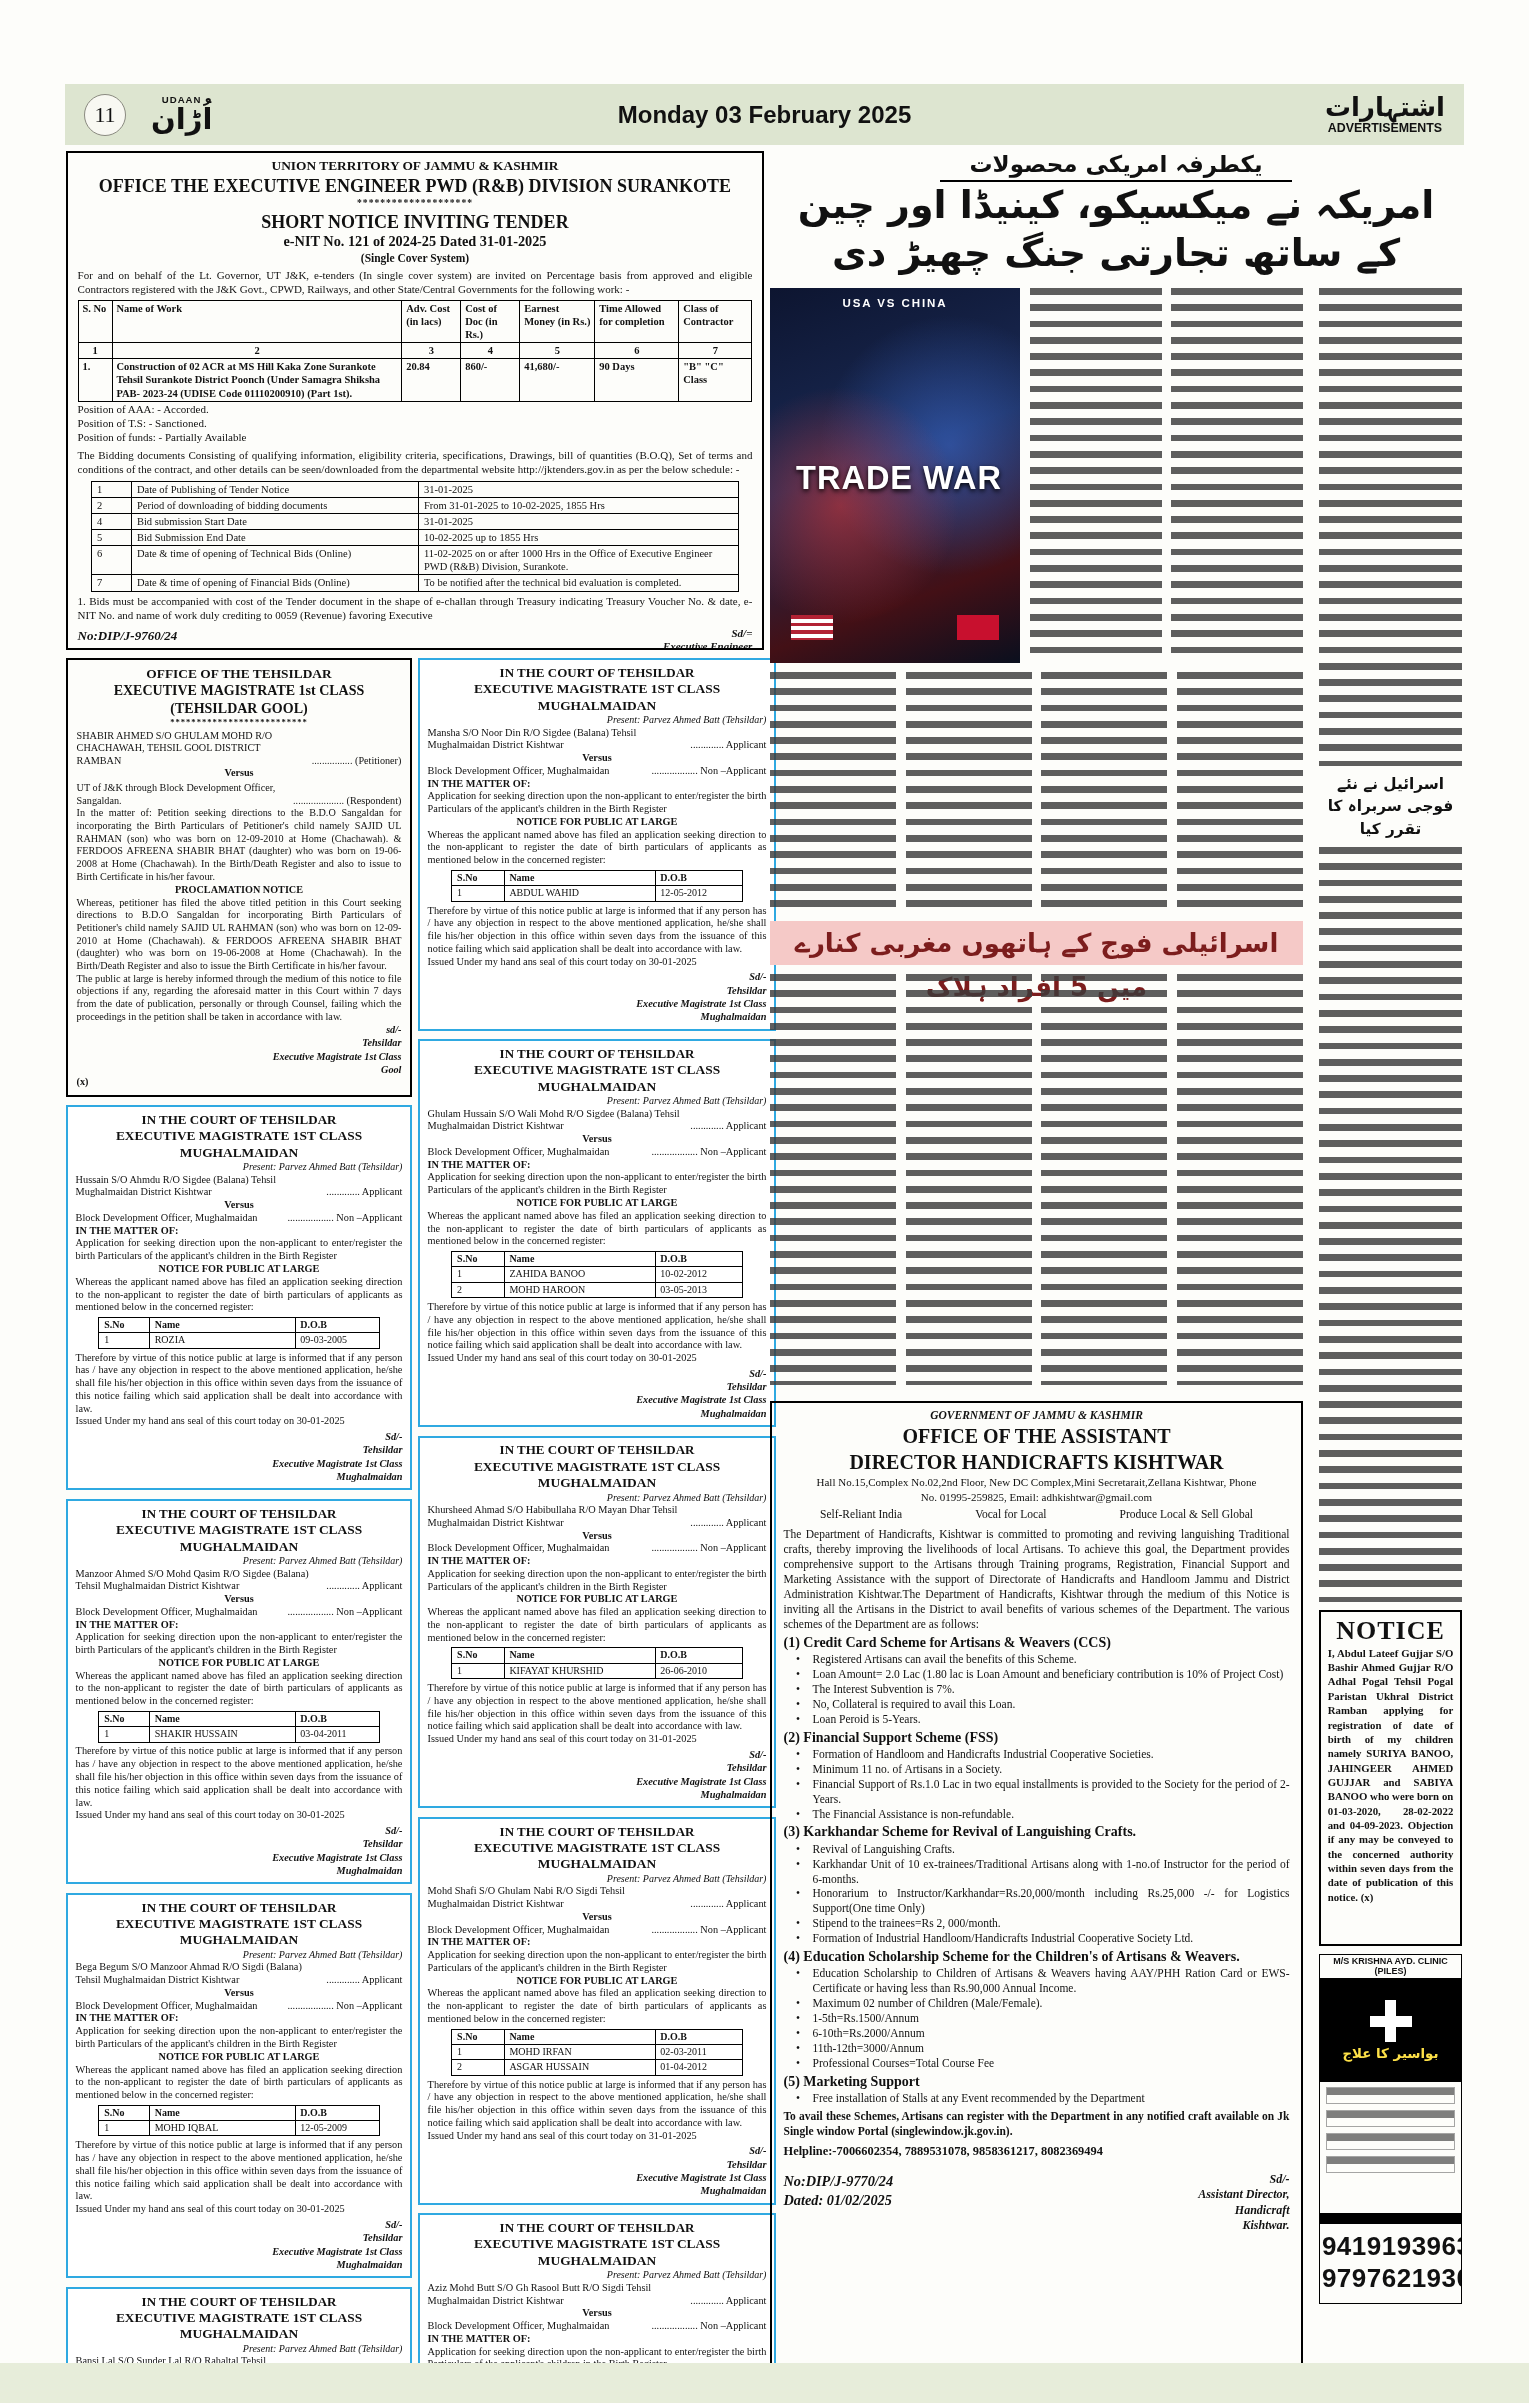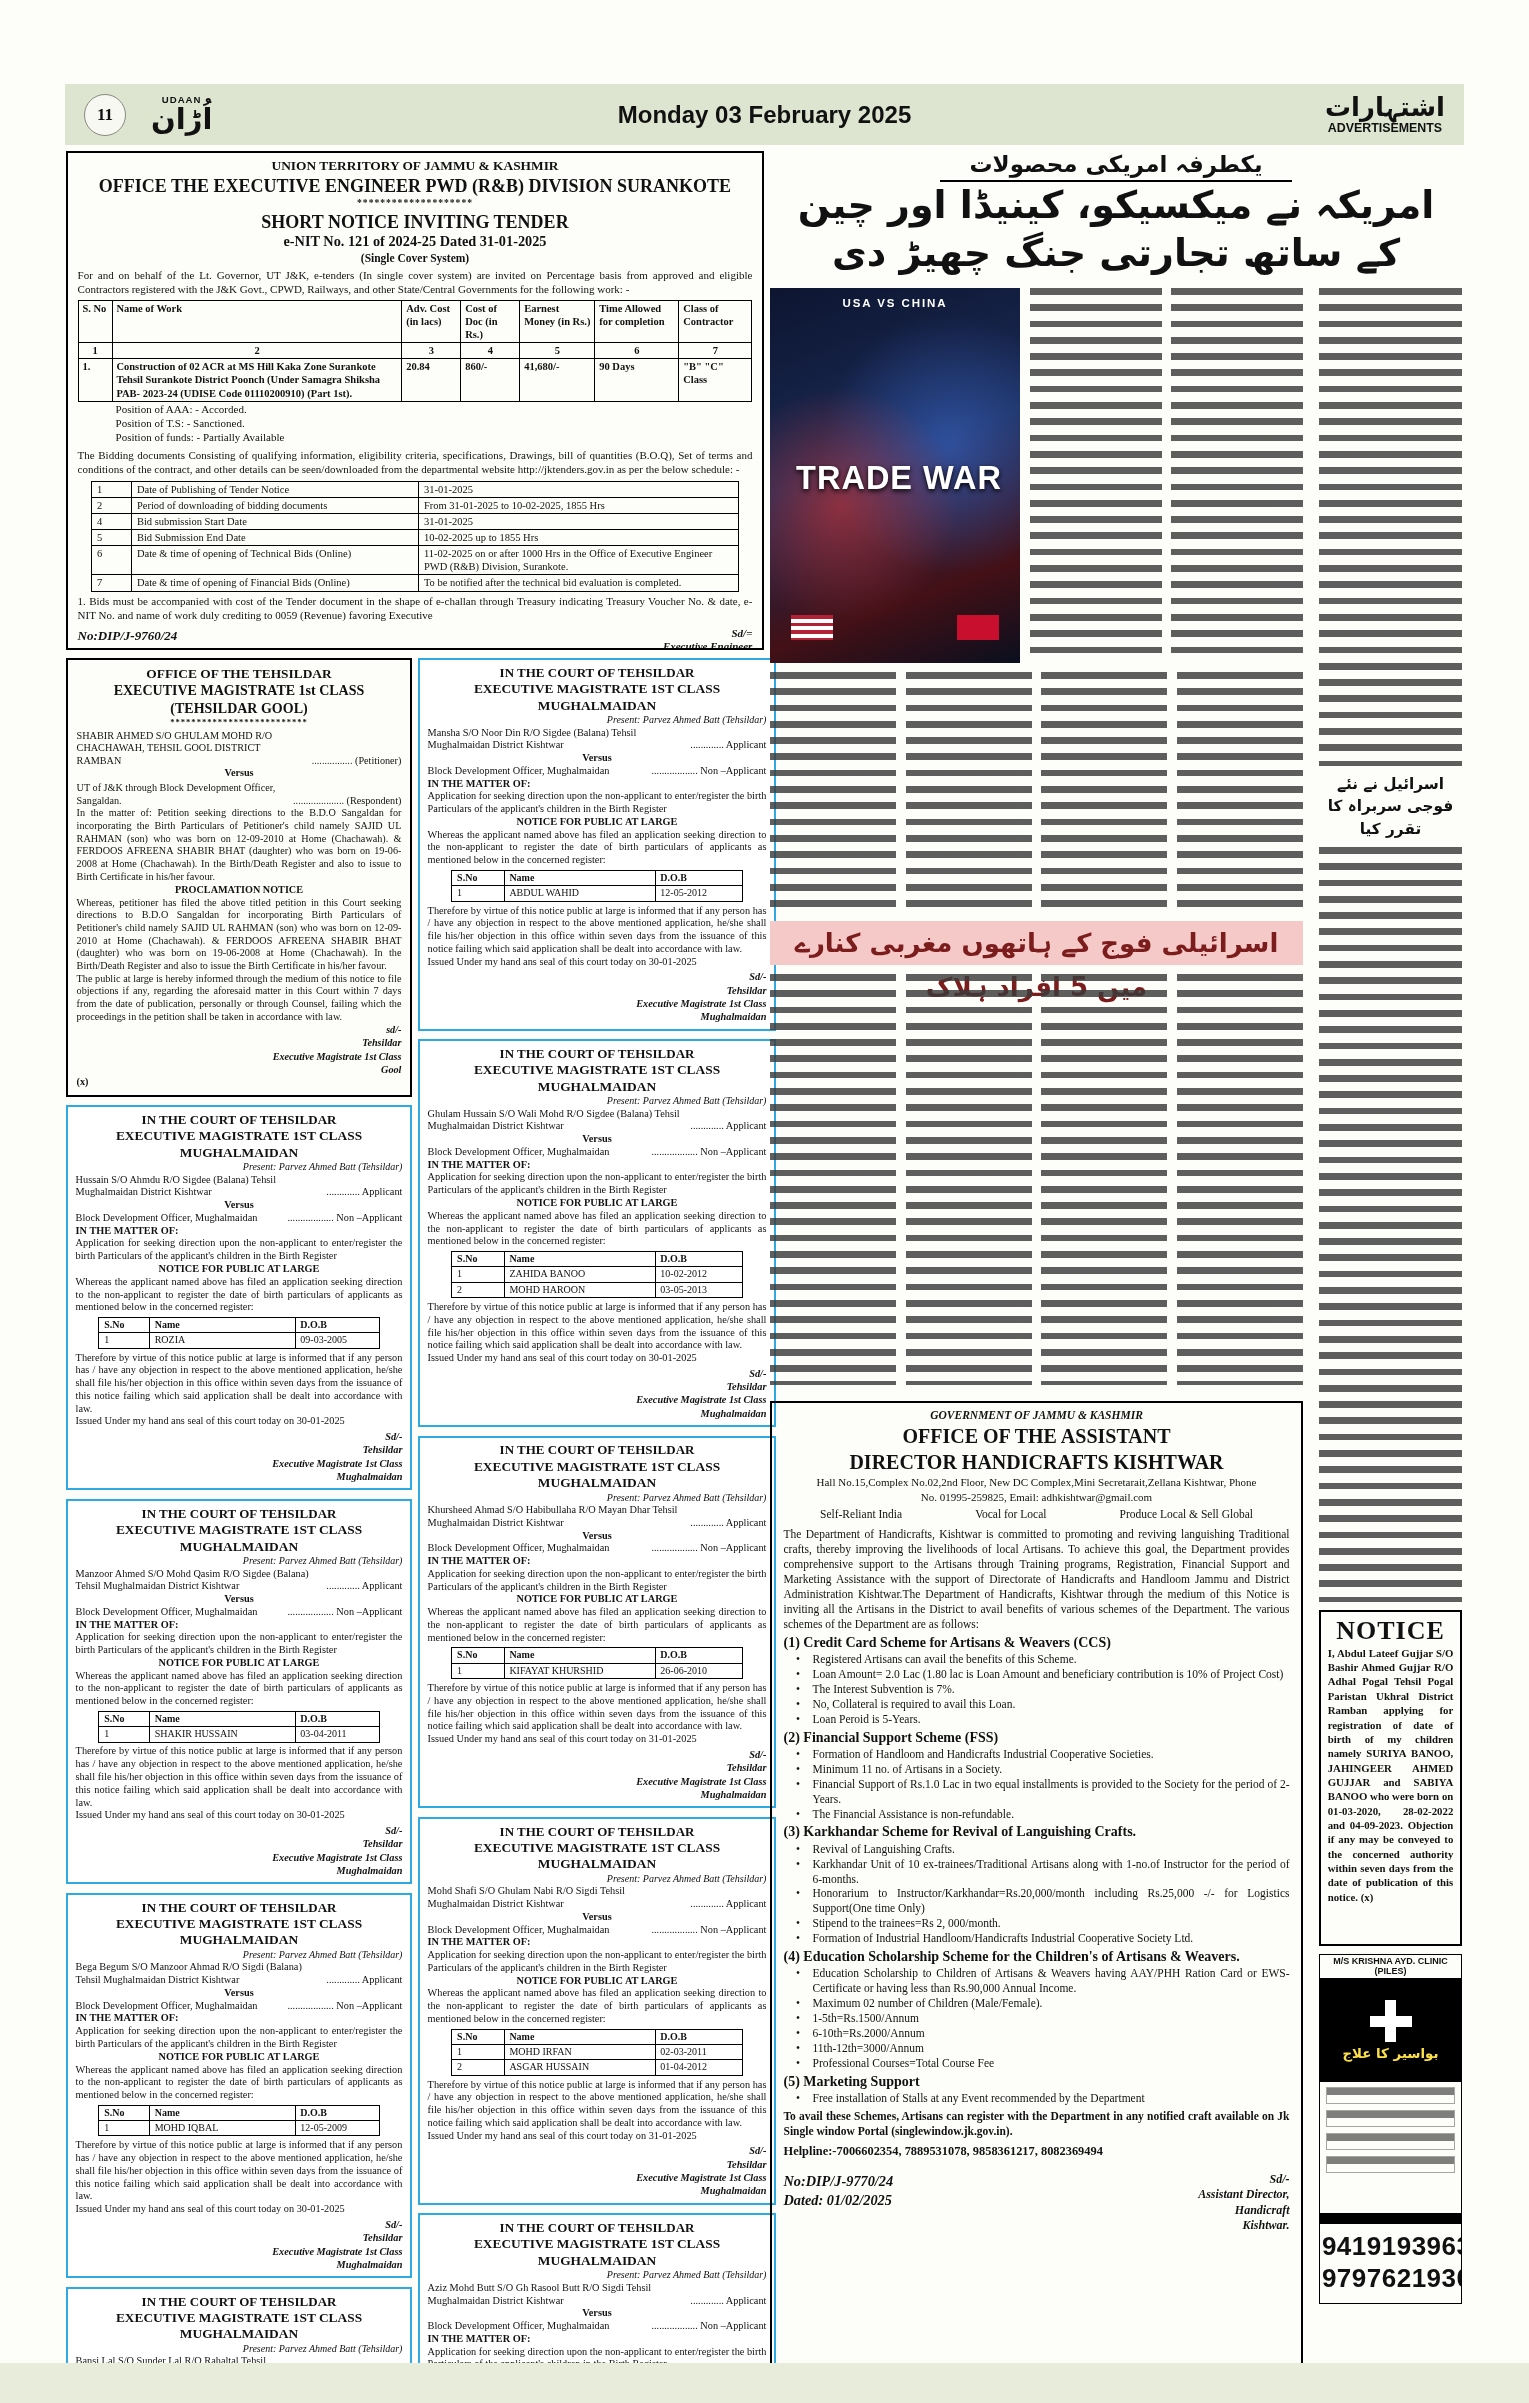--- a/index.html
+++ b/index.html
@@ -4,41 +4,41 @@
 <style>
   html,body{margin:0;padding:0;background:#ffffff;}
   .page{position:relative;width:1529px;height:2403px;background:#fdfdfa;overflow:hidden;
         font-family:"Liberation Serif",serif;color:#111;}
   .ur{font-family:"DejaVu Sans",sans-serif;direction:rtl;}
 
   
   .band{position:absolute;left:65px;top:84px;width:1399px;height:61px;background:#dde5d0;
         display:flex;align-items:center;padding:0 19px;box-sizing:border-box;}
   .pagenum{width:40px;height:40px;border-radius:50%;border:1px solid #8a8a80;background:#f8f8f2;
-        display:flex;align-items:center;justify-content:center;font-weight:bold;font-size:17px;}
+        display:flex;align-items:center;justify-content:center;font-weight:normal;font-size:22px;}
   .masthead{margin-left:25px;display:flex;flex-direction:column;align-items:center;line-height:1;}
   .masthead .en{font-size:9.6px;font-weight:bold;letter-spacing:1px;font-family:"Liberation Sans",sans-serif;}
   .masthead .urx{font-size:29px;font-weight:bold;}
   .band-date{position:absolute;left:50%;transform:translateX(-50%);font-size:24px;font-weight:bold;
         font-family:"Liberation Sans",sans-serif;}
   .band-right{margin-left:auto;text-align:center;line-height:1.05;}
   .band-right .urx{font-size:26px;font-weight:bold;}
   .band-right .en{font-size:12.4px;font-weight:bold;font-family:"Liberation Sans",sans-serif;}
 
   
   .tender{position:absolute;left:66px;top:151px;width:698px;height:499px;border:2.9px solid #000;
         box-sizing:border-box;padding:4.8px 9.6px;font-size:11px;line-height:1.25;overflow:hidden;}
   .t-c{text-align:center;font-weight:bold;}
   .t1{font-size:13.4px;} .t2{font-size:18px;} .tstars{font-size:9.6px;letter-spacing:1px;}
   .t3{font-size:18px;margin-top:1.9px;} .t4{font-size:14.3px;} .t5{font-size:11.5px;}
   .t-intro{margin-top:3.8px;text-align:justify;}
   table.wt{width:100%;border-collapse:collapse;margin-top:2.9px;font-size:10.5px;}
   table.wt th,table.wt td{border:1px solid #000;padding:1px 3.8px;vertical-align:top;}
   table.wt th{text-align:left;} table.wt .num{text-align:center;font-weight:bold;}
-  .positions div{line-height:1.3;margin-left:38px;}
+  .positions div{line-height:1.3;}
   .bid-para{margin-top:4.8px;text-align:justify;}
   table.sch{width:96%;margin:3.8px auto 0;border-collapse:collapse;font-size:10.5px;}
   table.sch td{border:1px solid #000;padding:1px 4.8px;vertical-align:top;}
   .t-note{margin-top:3.8px;text-align:justify;}
   .t-sign{display:flex;justify-content:space-between;margin-top:3.8px;}
   .t-dip{font-weight:bold;font-style:italic;font-size:13px;line-height:1.35;}
   .t-sd{text-align:right;font-weight:bold;font-style:italic;font-size:11px;line-height:1.25;}
 
   
   .col-left{position:absolute;left:66px;top:658px;width:346px;}

